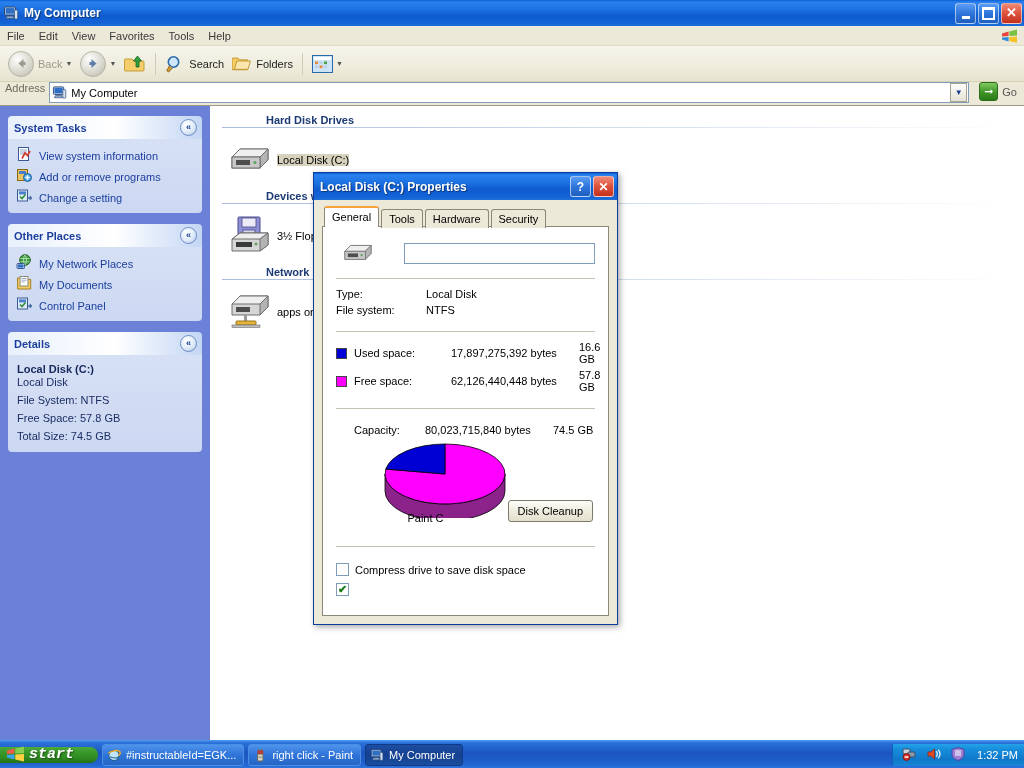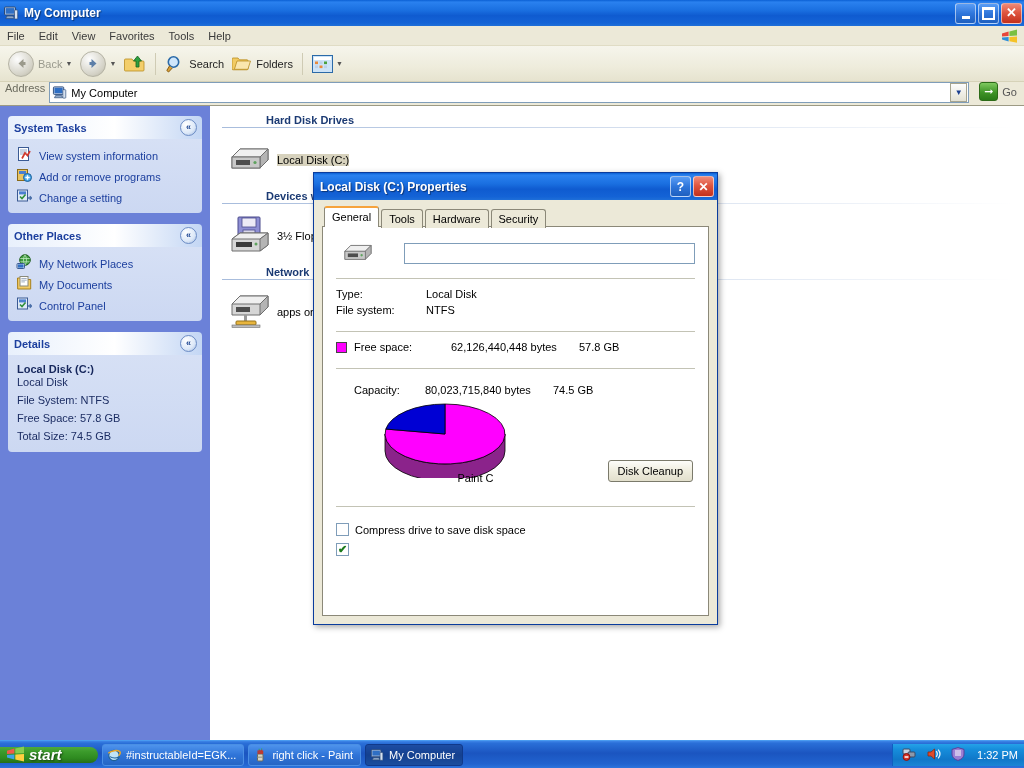--- a/index.html
+++ b/index.html
@@ -147,21 +147,21 @@
   .grp-head { margin: 0 10px 0 12px; }
   .grp-head .gt { font-weight: bold; font-size: 11px; color: #1b3a73; padding-bottom: 1px; padding-left: 44px; }
   .grp-head .gline { height: 1px; background: linear-gradient(to right,#a7bcdc,#ffffff); }
   .grp-items { display: flex; flex-wrap: wrap; padding: 8px 0 6px 18px; }
   .drv-item { display: flex; align-items: center; width: 180px; height: 48px; }
   .drv-item .dlabel { font-size: 11px; color: #000; margin-left: 5px; }
   .drv-item .dlabel.sel { background: #d7d2bd; }
 
   
   #dialog {
-    position: absolute; left: 313px; top: 172px; width: 405px; height: 453px;
+    position: absolute; left: 313px; top: 172px; width: 305px; height: 453px;
     background: #ece9d8;
     border: 1px solid #0a3c9d;
     box-shadow: 2px 2px 6px rgba(0,0,0,.35);
     display: flex; flex-direction: column; justify-content: space-between;
   }
   #dlg-title {
     height: 27px; flex: 0 0 27px;
     background: linear-gradient(to bottom,
         #0b60d4 0%, #2a81ef 8%, #1a6fe0 40%, #0f5bd0 60%, #1463d6 88%, #1f6fd8 100%);
     display: flex; align-items: center; padding: 0 3px 0 6px;
@@ -246,21 +246,21 @@
   #taskbar {
     position: absolute; left: 0; bottom: 0; width: 1024px; height: 28px;
     background: linear-gradient(to bottom,#3f86e8 0%,#2a6fd8 8%, #1b55c0 45%, #2163cf 85%, #2d74dd 100%);
     border-top: 1px solid #4a9bf0;
     display: flex; align-items: center;
   }
   #start-btn {
     width: 98px; height: 16px; flex: 0 0 98px;
     background: linear-gradient(to bottom,#4da93c 0%,#3b9a2b 30%,#2e8a20 70%,#256f18 100%);
     border-radius: 0 11px 11px 0;
-    display: flex; align-items: center; padding-left: 6px; cursor: pointer;
+    display: flex; align-items: center; padding-left: 6px; cursor: pointer; font-family: Liberation Mono, monospace;
   }
   #start-btn .slabel { color: #fff; font-weight: bold; font-style: italic; font-size: 15px;
     text-shadow: 1px 1px 2px rgba(0,0,0,.5); margin-left: 4px; }
   .tb-task {
     height: 22px; margin-left: 4px; padding: 0 7px 0 4px;
     display: flex; align-items: center; border-radius: 3px;
     background: linear-gradient(to bottom,#4e93ec,#2f74d8 50%,#2665c4);
     border: 1px solid #4a8fe4; color: #fff; font-size: 11px; cursor: pointer;
     max-width: 160px; overflow: hidden; white-space: nowrap;
   }
@@ -611,20 +611,26 @@
         <span class="v">Local Disk</span>
       </div>
       <div class="kv">
         <span class="k">File system:</span>
         <span class="v">NTFS</span>
       </div>
 
       <div class="hr"></div>
 
       <div class="legend-row">
+        <span class="sw" style="background:#0000d4"></span>
+        <span class="lname">Used space:</span>
+        <span class="lbytes">17,897,275,392 bytes</span>
+        <span class="lgb">16.6 GB</span>
+      </div>
+      <div class="legend-row">
         <span class="sw" style="background:#ff00ff"></span>
         <span class="lname">Free space:</span>
         <span class="lbytes">62,126,440,448 bytes</span>
         <span class="lgb">57.8 GB</span>
       </div>
 
       <div class="hr"></div>
 
       <div class="cap-row">
         <span class="k">Capacity:</span>

